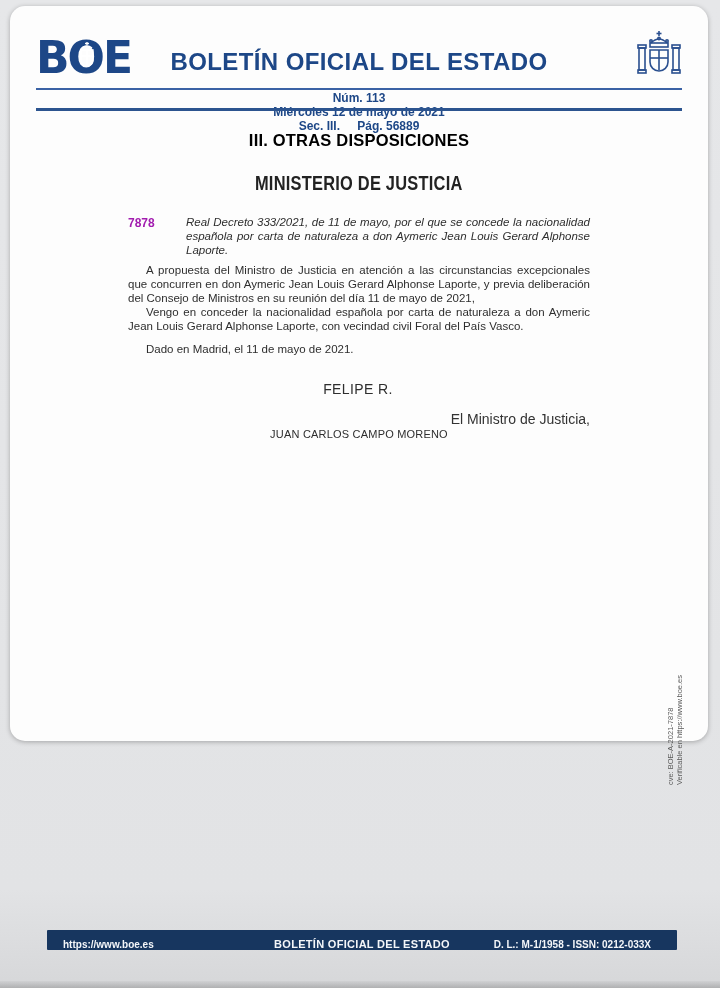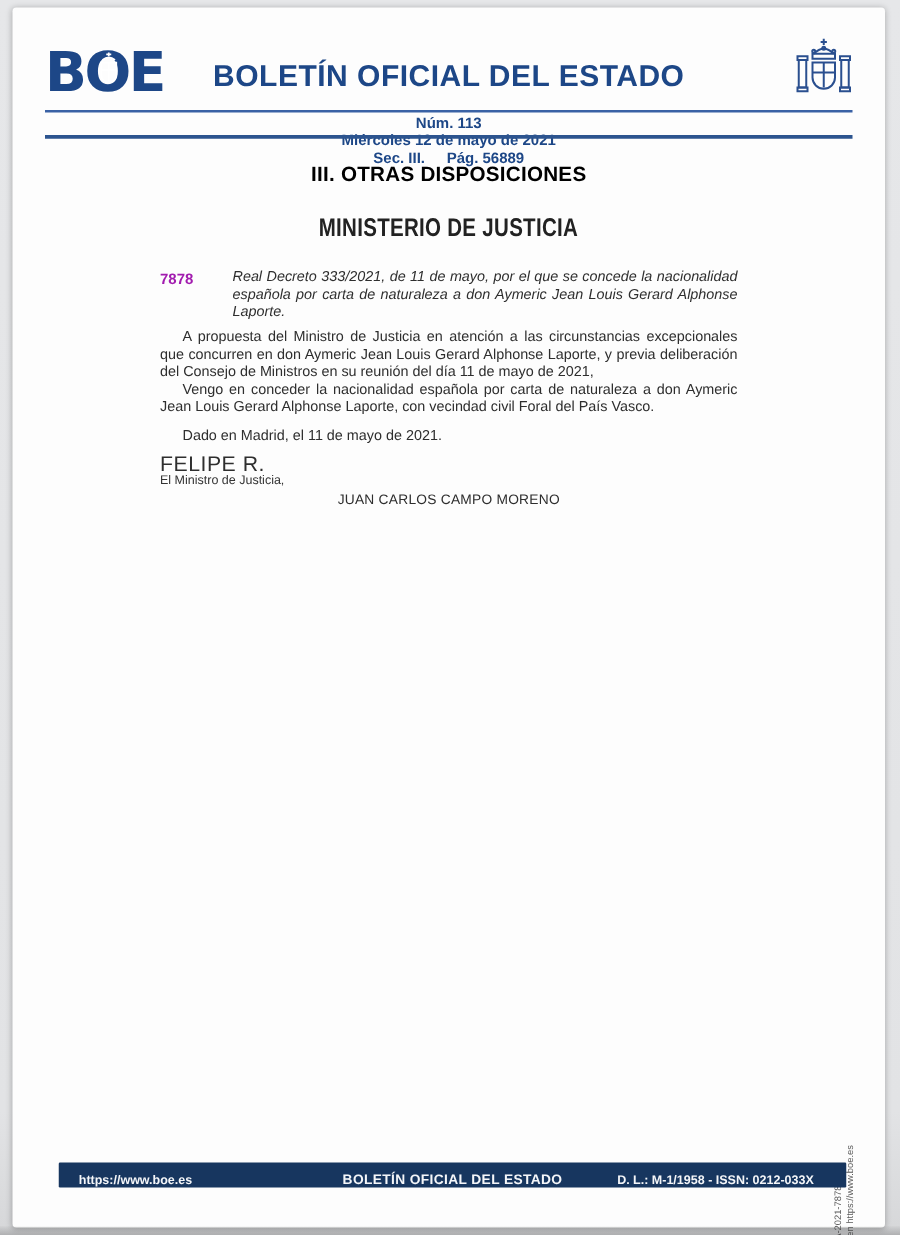--- a/index.html
+++ b/index.html
@@ -6,22 +6,22 @@
   body{
     width:720px;height:988px;
     background:#e4e5e7;
     font-family:"Liberation Sans", sans-serif;
     -webkit-font-smoothing:antialiased;
   }
   .stage{position:relative;width:720px;height:988px;overflow:hidden;
     background:linear-gradient(180deg,#e6e7e9 0%,#e2e3e5 90%,#d6d7d9 100%);}
   .stage::after{content:"";position:absolute;left:0;right:0;bottom:0;height:7px;
     background:linear-gradient(180deg,rgba(0,0,0,0.03),rgba(0,0,0,0.18));}
-  .sheet{position:absolute;left:10px;top:6px;width:698px;height:976px;
-    background:#fdfdfd;border-radius:3px;
+  .sheet{position:absolute;left:10px;top:6px;width:698px;height:735px;
+    background:#fdfdfd;border-radius:15px;
     box-shadow:0 1px 5px rgba(0,0,0,0.28);}
 
   
   .logo{position:absolute;left:28px;top:30px;width:96px;height:42px;}
   .masthead-title{position:absolute;left:0;right:0;top:42px;text-align:center;
     font-size:24px;font-weight:bold;color:#1d4787;letter-spacing:0.4px;}
   .arms{position:absolute;right:26px;top:24px;width:46px;height:56px;}
   .rule-thin{position:absolute;left:26px;right:26px;top:82px;height:1.5px;background:#3a62a5;}
   .info-row{position:absolute;left:26px;right:26px;top:85px;height:16px;
     display:flex;align-items:center;font-size:12px;font-weight:bold;color:#1d4787;flex-direction:column;}
@@ -38,23 +38,23 @@
   .ministry{margin-top:22px;text-align:center;}
   .ministry > span{display:inline-block;font-size:20.5px;line-height:24px;font-weight:bold;
     color:#222;transform:scaleX(0.8);transform-origin:center;letter-spacing:0.3px;}
   .item{display:flex;margin-top:20px;}
   .item-number{flex:0 0 58px;font-size:12px;font-weight:bold;color:#a21caf;padding-top:1px;}
   .item-summary{flex:1 1 auto;font-size:11.5px;line-height:14px;font-style:italic;
     text-align:justify;}
   .para{font-size:11.5px;line-height:14px;text-align:justify;text-indent:18px;margin:0;}
   .para.first{margin-top:6px;}
   .dateline{margin-top:9px;font-size:11.5px;line-height:14px;text-indent:18px;}
-  .sig-king{margin-top:9px;font-size:17px;line-height:14px;text-align:left;
+  .sig-king{margin-top:26px;font-size:14px;line-height:14px;text-align:center;
     padding-right:2px;letter-spacing:0.4px;}
-  .sig-minister-title{font-size:10px;line-height:12px;text-align:left;color:#333;}
+  .sig-minister-title{margin-top:17px;font-size:14px;line-height:12px;text-align:right;color:#333;}
   .sig-minister-name{margin-top:2px;font-size:11px;line-height:14px;text-align:center;
     letter-spacing:0.2px;}
 
   
   .cve{position:absolute;right:24px;bottom:66px;transform:rotate(-90deg);
     transform-origin:100% 100%;white-space:nowrap;color:#5a5a5a;
     font-size:7.5px;line-height:9px;}
 
   
   .footer-bar{position:absolute;left:37px;top:924px;width:630px;height:20px;

